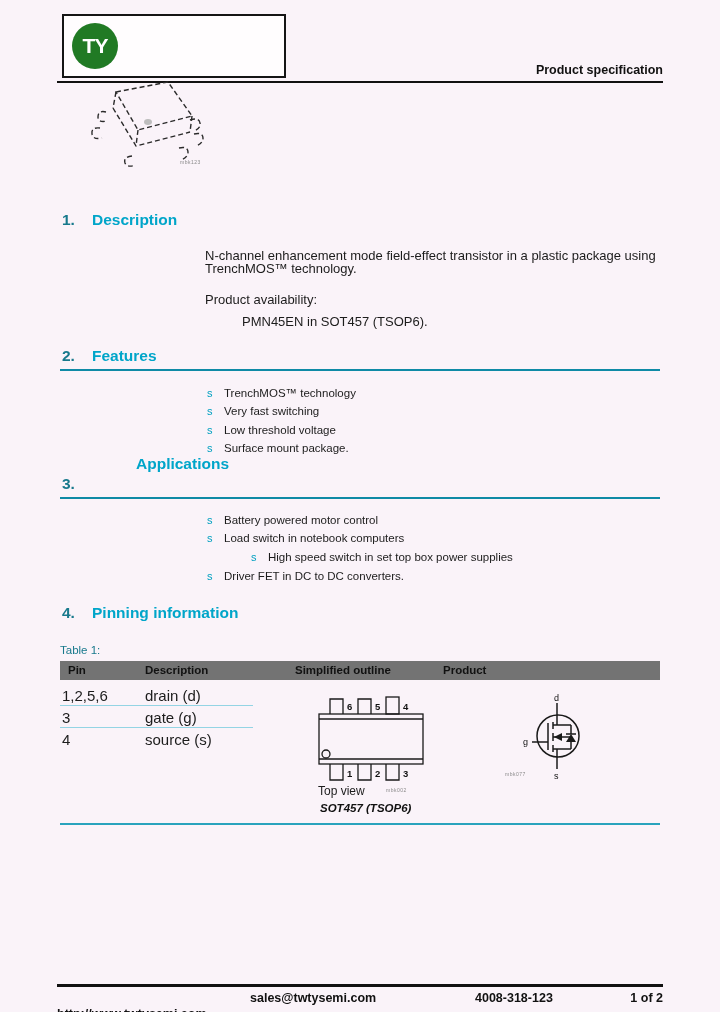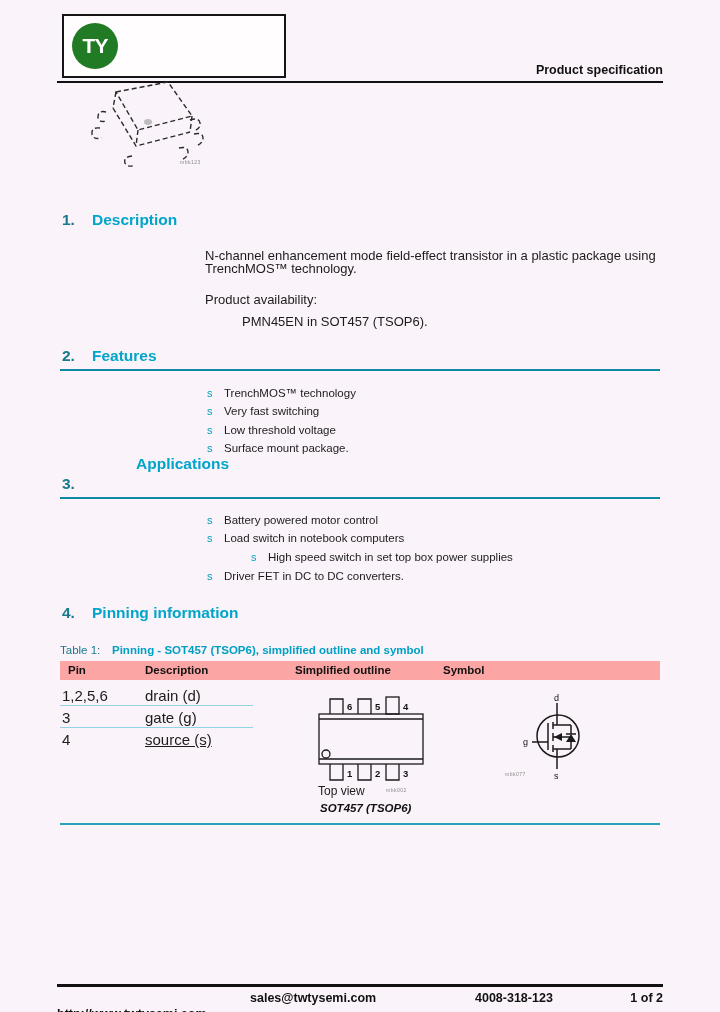--- a/index.html
+++ b/index.html
@@ -28,21 +28,21 @@
   .sec-rule{left:60px;width:600px;height:2px;background:#0e8aa6;}
 
   .body-text{font-size:13px;color:#1c1c1c;line-height:13px;}
 
   .bullet-item{position:absolute;left:207px;font-size:11.5px;color:#1c1c1c;white-space:nowrap;}
   .bullet{color:#00a0c0;font-size:11px;display:inline-block;width:17px;}
 
   
   .tbl-label{font-size:11.5px;color:#17798c;}
   .tbl-caption{font-size:11.5px;font-weight:bold;color:#00a0c4;}
-  .tbl-header{left:60px;top:661px;width:600px;height:19px;background:#fca5a5;}
+  .tbl-header{left:60px;top:661px;width:600px;height:19px;background:#737373;}
   .tbl-header span{position:absolute;top:3px;font-size:11.5px;font-weight:bold;color:#111;}
   .cell{position:absolute;font-size:15px;color:#1c1c1c;}
   .row-sep{position:absolute;left:60px;width:193px;height:1px;background:#93d4e4;}
   .tbl-bottom{left:60px;top:823px;width:600px;height:2px;background:#29a3bd;}
 
   .small-note{font-size:12px;color:#1c1c1c;}
   .tiny-code{font-size:5px;color:#8a8a8a;letter-spacing:0.5px;}
   .outline-caption{font-size:11.5px;font-weight:bold;color:#111;}
 
   
@@ -111,39 +111,38 @@
     <span class="bullet">s</span><span>Load switch in notebook computers</span></div>
   <div class="bullet-item" style="top:551px;margin-left:44px;">
     <span class="bullet">s</span><span>High speed switch in set top box power supplies</span></div>
   <div class="bullet-item" style="top:570px;">
     <span class="bullet">s</span><span>Driver FET in DC to DC converters.</span></div>
 
   <span class="abs sec-num" style="left:62px;top:604px;">4.</span>
   <span class="abs sec-title" style="left:92px;top:604px;">Pinning information</span>
 
   <span class="abs tbl-label" style="left:60px;top:644px;">Table 1:</span>
-  <span class="abs tbl-caption" style="left:112px;top:644px;">Pinning - SOT457 (TSOP6), simplified outline and symbol</span>
 
   <div class="abs tbl-header">
     <span style="left:8px;">Pin</span>
     <span style="left:85px;">Description</span>
     <span style="left:235px;">Simplified outline</span>
-    <span style="left:383px;">Symbol</span>
+    <span style="left:383px;">Product</span>
   </div>
 
   <span class="cell" style="left:62px;top:687px;">1,2,5,6</span>
   <span class="cell" style="left:145px;top:687px;">drain (d)</span>
   <div class="row-sep" style="top:705px;"></div>
 
   <span class="cell" style="left:62px;top:709px;">3</span>
   <span class="cell" style="left:145px;top:709px;">gate (g)</span>
   <div class="row-sep" style="top:727px;"></div>
 
   <span class="cell" style="left:62px;top:731px;">4</span>
-  <span class="cell" style="left:145px;top:731px;text-decoration:underline;">source (s)</span>
+  <span class="cell" style="left:145px;top:731px;">source (s)</span>
 
   <svg class="abs" style="left:315px;top:692px;" width="122" height="95" viewBox="0 0 122 95">
     <g fill="none" stroke="#1a1a1a" stroke-width="1.3">
       <rect x="4" y="22" width="104" height="50"></rect>
       <line x1="4" y1="27" x2="108" y2="27"></line>
       <line x1="4" y1="67" x2="108" y2="67"></line>
       <polyline points="15,22 15,7 28,7 28,22"></polyline>
       <polyline points="43,22 43,7 56,7 56,22"></polyline>
       <rect x="71" y="5" width="13" height="17"></rect>
       <polyline points="15,72 15,88 28,88 28,72"></polyline>

